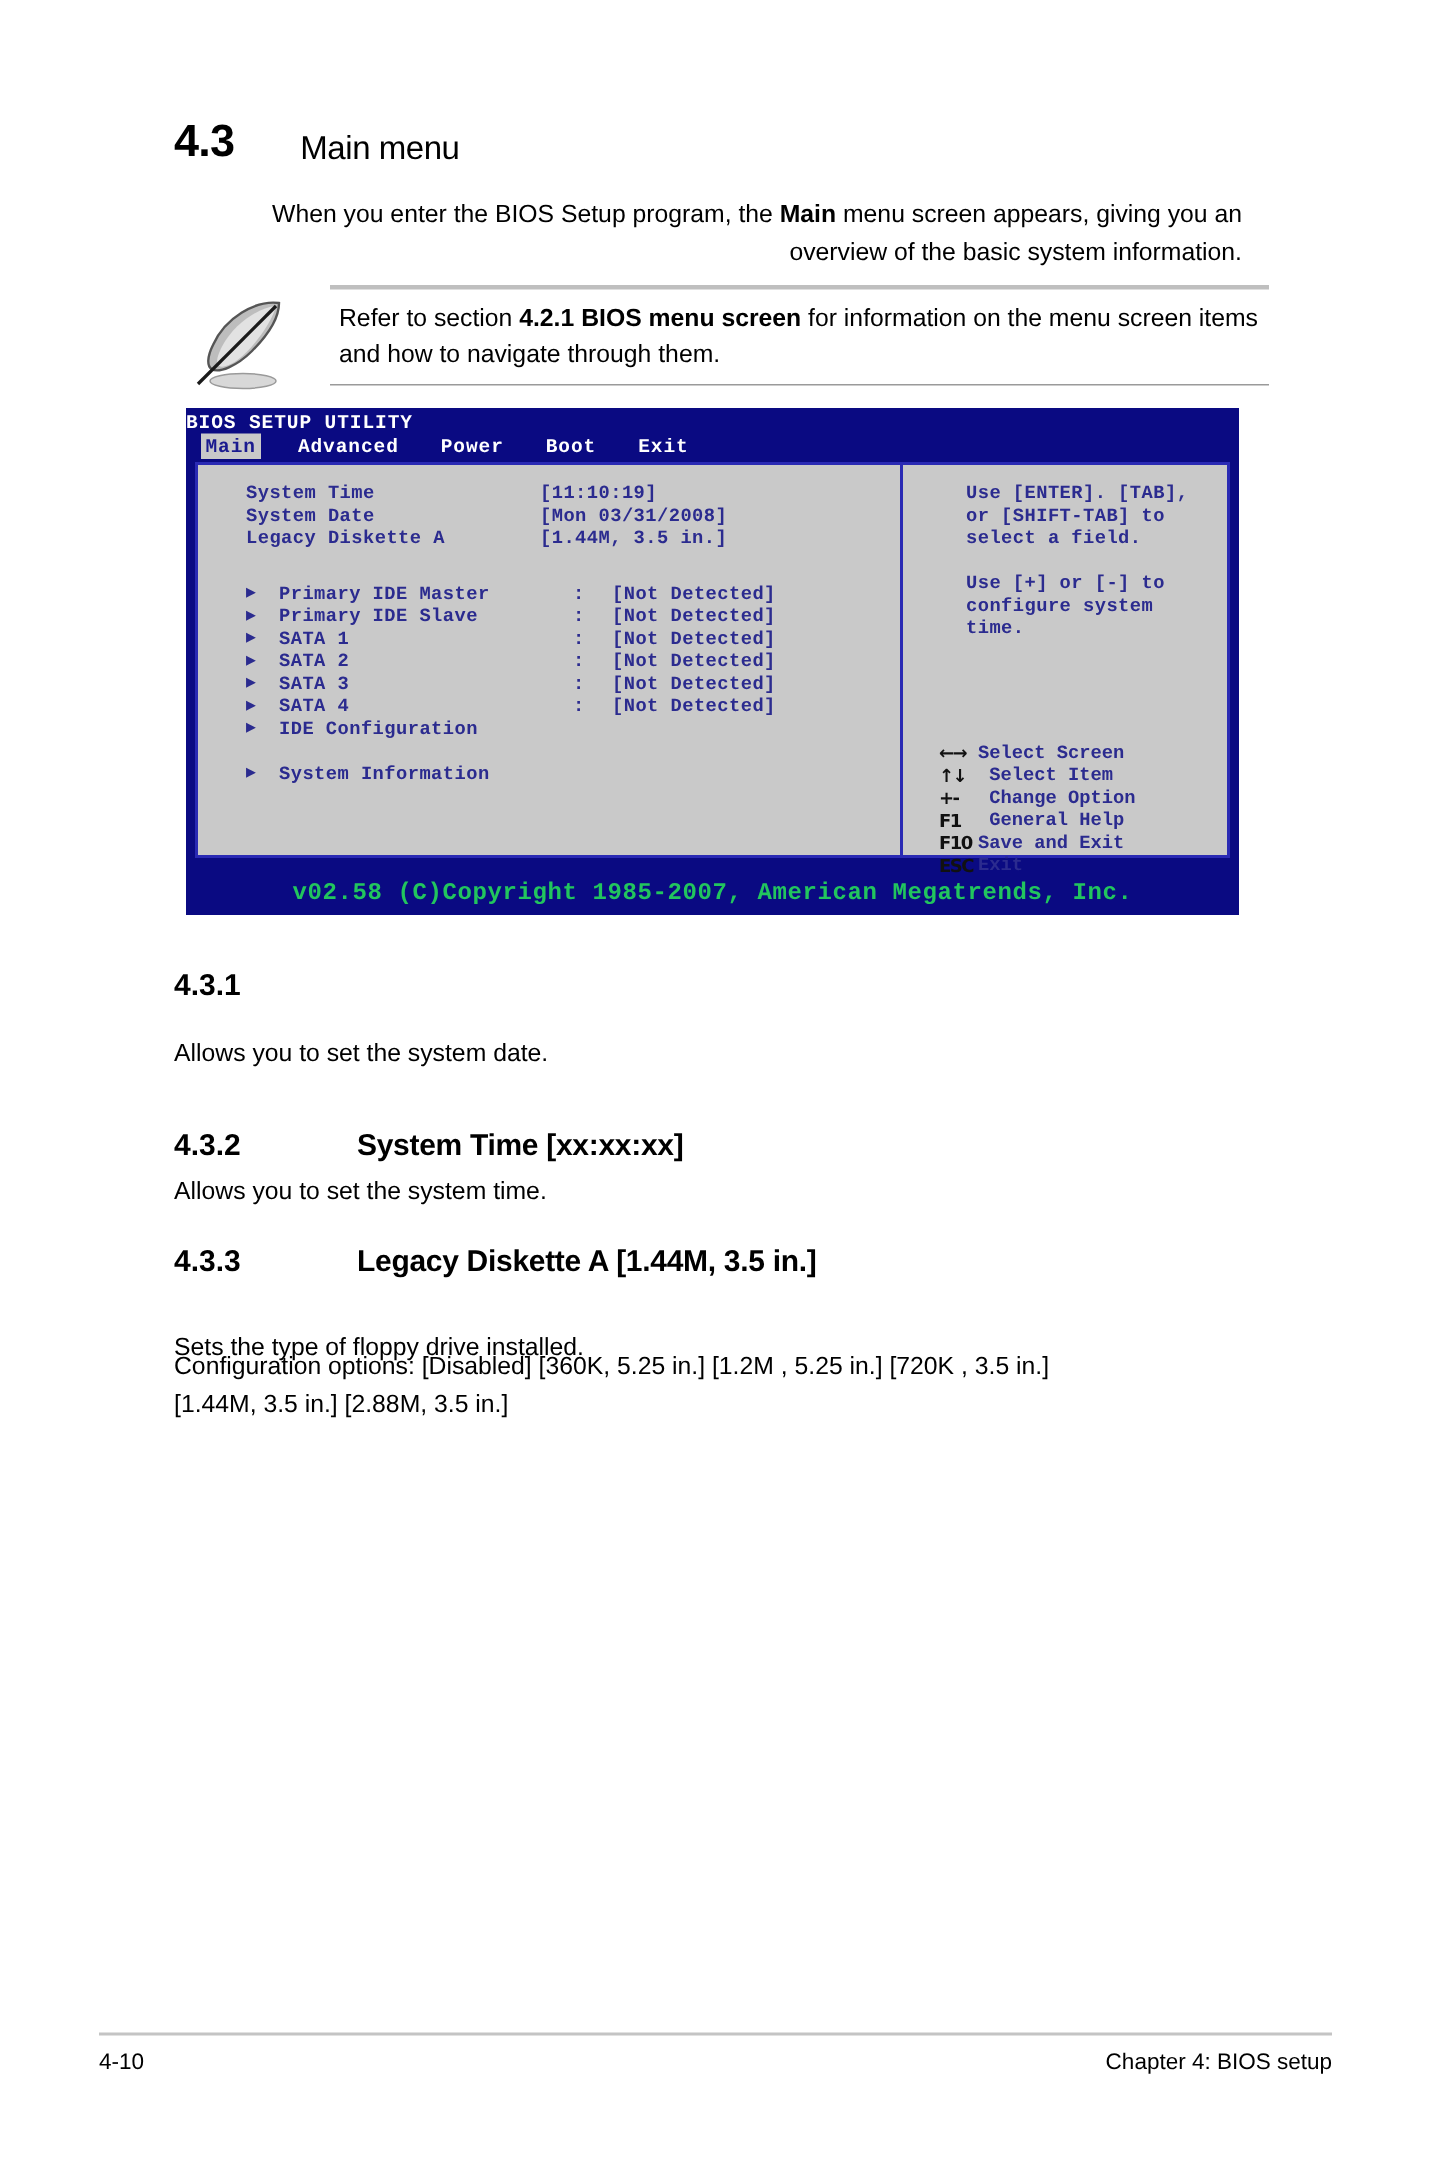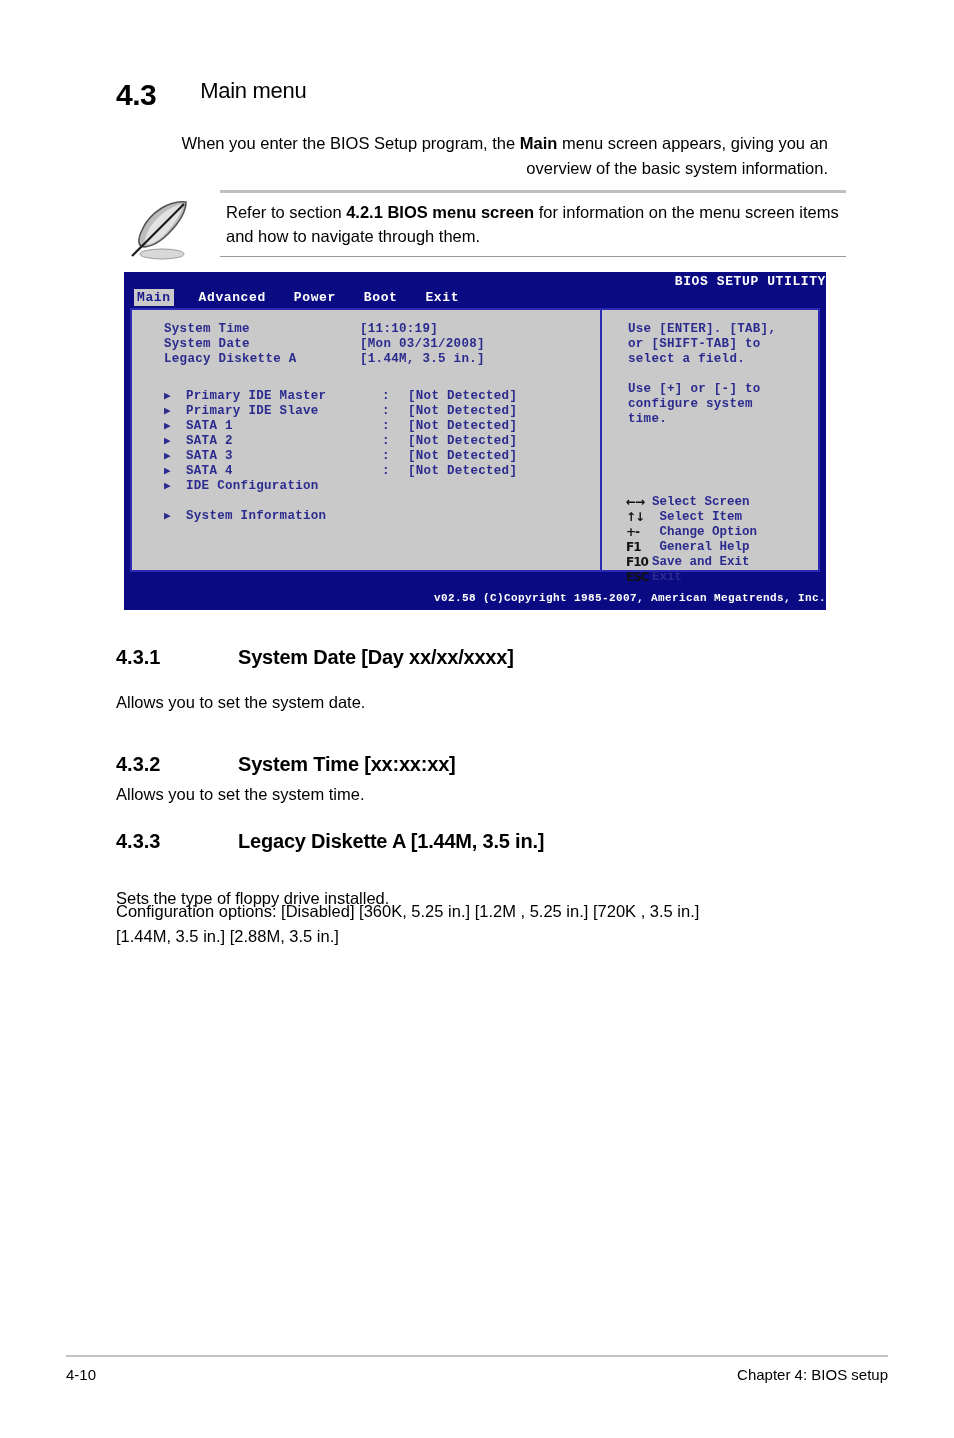--- a/index.html
+++ b/index.html
@@ -23,21 +23,21 @@
     height: 1438px;
   }
 
   
   .h1-row {
     position: absolute;
     left: 116px;
     top: 78px;
     width: 730px;
     display: flex;
-    align-items: flex-start;
+    align-items: flex-end;
   }
   .h1-num {
     font-size: 30px;
     font-weight: bold;
     letter-spacing: -0.5px;
   }
   .h1-title {
     font-size: 22px;
     font-weight: normal;
     margin-left: 44px;
@@ -104,21 +104,21 @@
     width: 702px;
     height: 338px;
     background: #0a0a82;
     font-family: "Liberation Mono", "DejaVu Sans Mono", monospace;
     box-sizing: border-box;
   }
   .bios-title {
     position: absolute;
     left: 0; top: 2px;
     width: 100%;
-    text-align: right;
+    text-align: left;
     color: #ffffff;
     font-size: 13px;
     font-weight: bold;
     letter-spacing: 0.6px;
   }
   .bios-tabs {
     position: absolute;
     left: 10px;
     top: 17px;
     display: flex;
@@ -184,21 +184,21 @@
   .spacer-sm { height: 15px; }
   .spacer-md { height: 22px; }
 
   .bios-help .hline {
     font-size: 12.5px;
     line-height: 15px;
     color: #2b2b8f;
     font-weight: bold;
     letter-spacing: 0.3px;
     white-space: pre;
-    padding-left: 26px;
+    padding-left: 42px;
   }
   .keyline {
     display: flex;
     font-size: 12.5px;
     line-height: 15px;
     color: #1b1b6f;
     font-weight: bold;
     white-space: pre;
     padding-left: 24px;
   }
@@ -210,23 +210,23 @@
     font-size: 12px;
     letter-spacing: -1px;
   }
   .keytxt { color: #2b2b8f; }
 
   .bios-footer {
     position: absolute;
     left: 0;
     bottom: 6px;
     width: 100%;
-    text-align: right;
-    color: #ffffff;
-    font-size: 11px;
+    text-align: center;
+    color: #22c55e;
+    font-size: 16px;
     font-weight: bold;
     letter-spacing: 0.4px;
     white-space: pre;
   }
 
   
   .h2-row {
     position: absolute;
     left: 116px;
     display: flex;
@@ -391,21 +391,20 @@
           <span class="keyglyph">ESC</span><span class="keytxt">Exit</span>
         </div>
       </div>
     </div>
 
     <div class="bios-footer">v02.58 (C)Copyright 1985-2007, American Megatrends, Inc.</div>
   </div>
 
   <div class="h2-row" style="top:646px;">
     <span class="h2-num">4.3.1</span>
-    <span class="h2-title">System Date [Day xx/xx/xxxx]</span>
   </div>
   <div class="body-p" style="top:690px;">Allows you to set the system date.</div>
 
   <div class="h2-row" style="top:738px;margin-top:15px;">
     <span class="h2-num">4.3.2</span>
     <span class="h2-title">System Time [xx:xx:xx]</span>
   </div>
   <div class="body-p" style="top:782px;">Allows you to set the system time.</div>
 
   <div class="h2-row" style="top:830px;">

